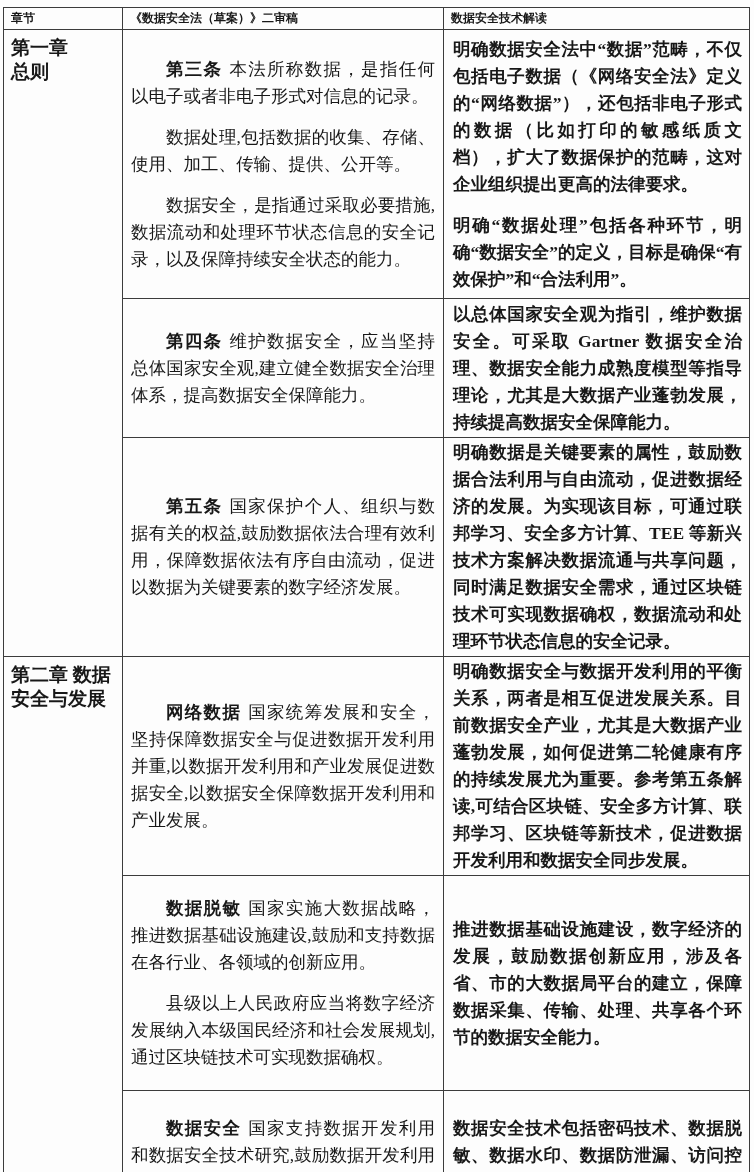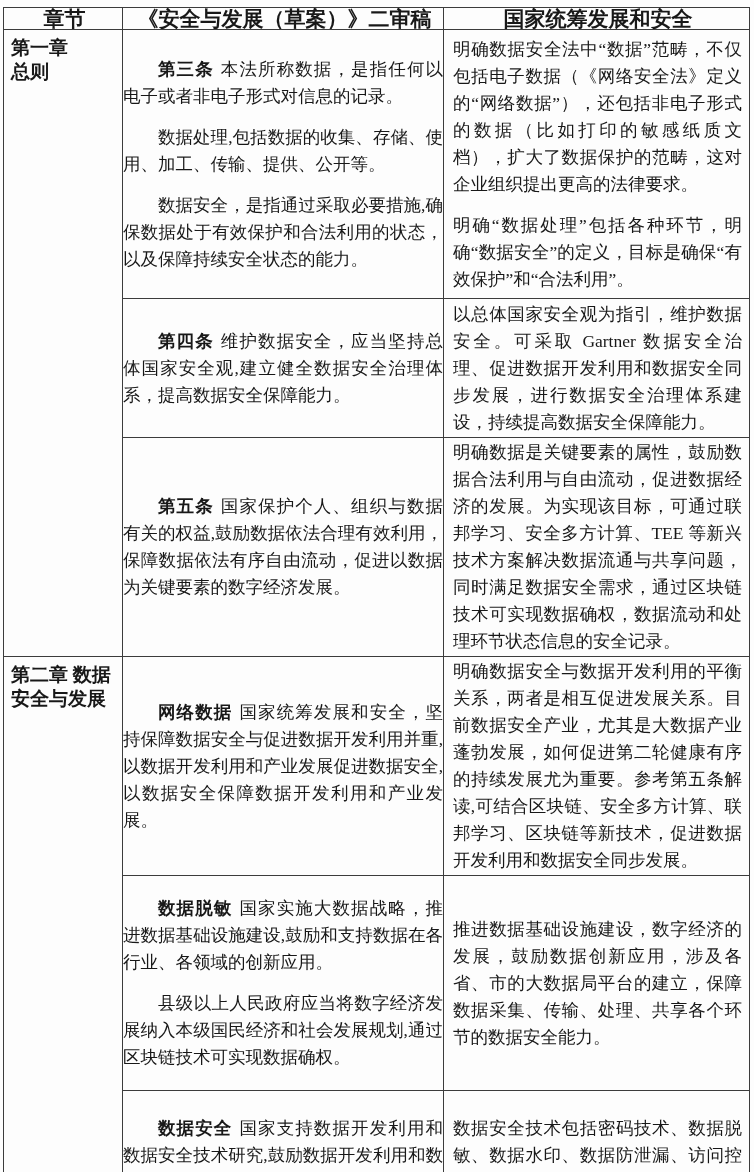--- a/index.html
+++ b/index.html
@@ -10,75 +10,75 @@
     font-family: "Liberation Serif", "DejaVu Serif", serif;
   }
   .page { position: absolute; top: 7px; left: 3px; width: 747px; }
   table.doc-table {
     border-collapse: collapse; table-layout: fixed; width: 746px;
     background: #fdfdfd;
   }
   col.c1 { width: 119px; } col.c2 { width: 321px; } col.c3 { width: 306px; }
   th, td { border: 1px solid #3c3c3c; box-sizing: border-box; }
   th {
-    font-weight: bold; text-align: center; font-size: 21px;
+    font-weight: bold; text-align: left; font-size: 12px;
     height: 22px; padding: 0 4px 0 7px; line-height: 20px;
-    white-space: nowrap; overflow: hidden;
+    white-space: nowrap; overflow: hidden; font-family: Liberation Mono, monospace;
   }
   td.chapter-cell {
     vertical-align: top; font-weight: bold; font-size: 19px;
     line-height: 24px; padding: 6px 4px 0 7px;
   }
   td.law-cell, td.interp-cell {
     vertical-align: middle; font-size: 17.5px; line-height: 27px;
     text-align: justify; overflow: hidden;
   }
-  td.law-cell { padding: 1px 0; }
-  td.interp-cell { padding: 1px 7px 1px 9px; }
+  td.law-cell { padding: 1px 8px; }
+  td.interp-cell { padding: 1px 7px 1px 9px; font-weight: bold; }
   td p { margin: 0; }
   td p + p { margin-top: 14px; }
   td.law-cell p { text-indent: 2em; }
   b.article { font-weight: bold; margin-right: 7px; }
 </style>
 </head>
 <body>
 
 <div class="page">
   <table class="doc-table">
     <colgroup>
       <col class="c1">
         <col class="c2">
         <col class="c3">
     </colgroup>
     <thead>
       <tr>
         <th>章节</th>
-        <th>《安全与发展（草案）》二审稿</th>
-        <th>国家统筹发展和安全</th>
+        <th>《数据安全法（草案）》二审稿</th>
+        <th>数据安全技术解读</th>
       </tr>
     </thead>
     <tbody id="table-body">
         <tr style="height: 269px;">
           <td class="chapter-cell" rowspan="3">第一章<br>总则</td>
           <td class="law-cell">
             <p><b class="article">第三条</b>本法所称数据，是指任何以电子或者非电子形式对信息的记录。</p>
             <p>数据处理,包括数据的收集、存储、使用、加工、传输、提供、公开等。</p>
-            <p>数据安全，是指通过采取必要措施,确保数据处于有效保护和合法利用的状态，以及保障持续安全状态的能力。</p>
+            <p>数据安全，是指通过采取必要措施,数据流动和处理环节状态信息的安全记录，以及保障持续安全状态的能力。</p>
           </td>
           <td class="interp-cell">
             <p>明确数据安全法中“数据”范畴，不仅包括电子数据（《网络安全法》定义的“网络数据”），还包括非电子形式的数据（比如打印的敏感纸质文档），扩大了数据保护的范畴，这对企业组织提出更高的法律要求。</p>
             <p>明确“数据处理”包括各种环节，明确“数据安全”的定义，目标是确保“有效保护”和“合法利用”。</p>
           </td>
         </tr>
         <tr style="height: 139px;">
           <td class="law-cell">
             <p><b class="article">第四条</b>维护数据安全，应当坚持总体国家安全观,建立健全数据安全治理体系，提高数据安全保障能力。</p>
           </td>
           <td class="interp-cell">
-            <p>以总体国家安全观为指引，维护数据安全。可采取 Gartner 数据安全治理、促进数据开发利用和数据安全同步发展，进行数据安全治理体系建设，持续提高数据安全保障能力。</p>
+            <p>以总体国家安全观为指引，维护数据安全。可采取 Gartner 数据安全治理、数据安全能力成熟度模型等指导理论，尤其是大数据产业蓬勃发展，持续提高数据安全保障能力。</p>
           </td>
         </tr>
         <tr style="height: 218px;">
           <td class="law-cell">
             <p><b class="article">第五条</b>国家保护个人、组织与数据有关的权益,鼓励数据依法合理有效利用，保障数据依法有序自由流动，促进以数据为关键要素的数字经济发展。</p>
           </td>
           <td class="interp-cell">
             <p>明确数据是关键要素的属性，鼓励数据合法利用与自由流动，促进数据经济的发展。为实现该目标，可通过联邦学习、安全多方计算、TEE 等新兴技术方案解决数据流通与共享问题，同时满足数据安全需求，通过区块链技术可实现数据确权，数据流动和处理环节状态信息的安全记录。</p>
           </td>
         </tr>

